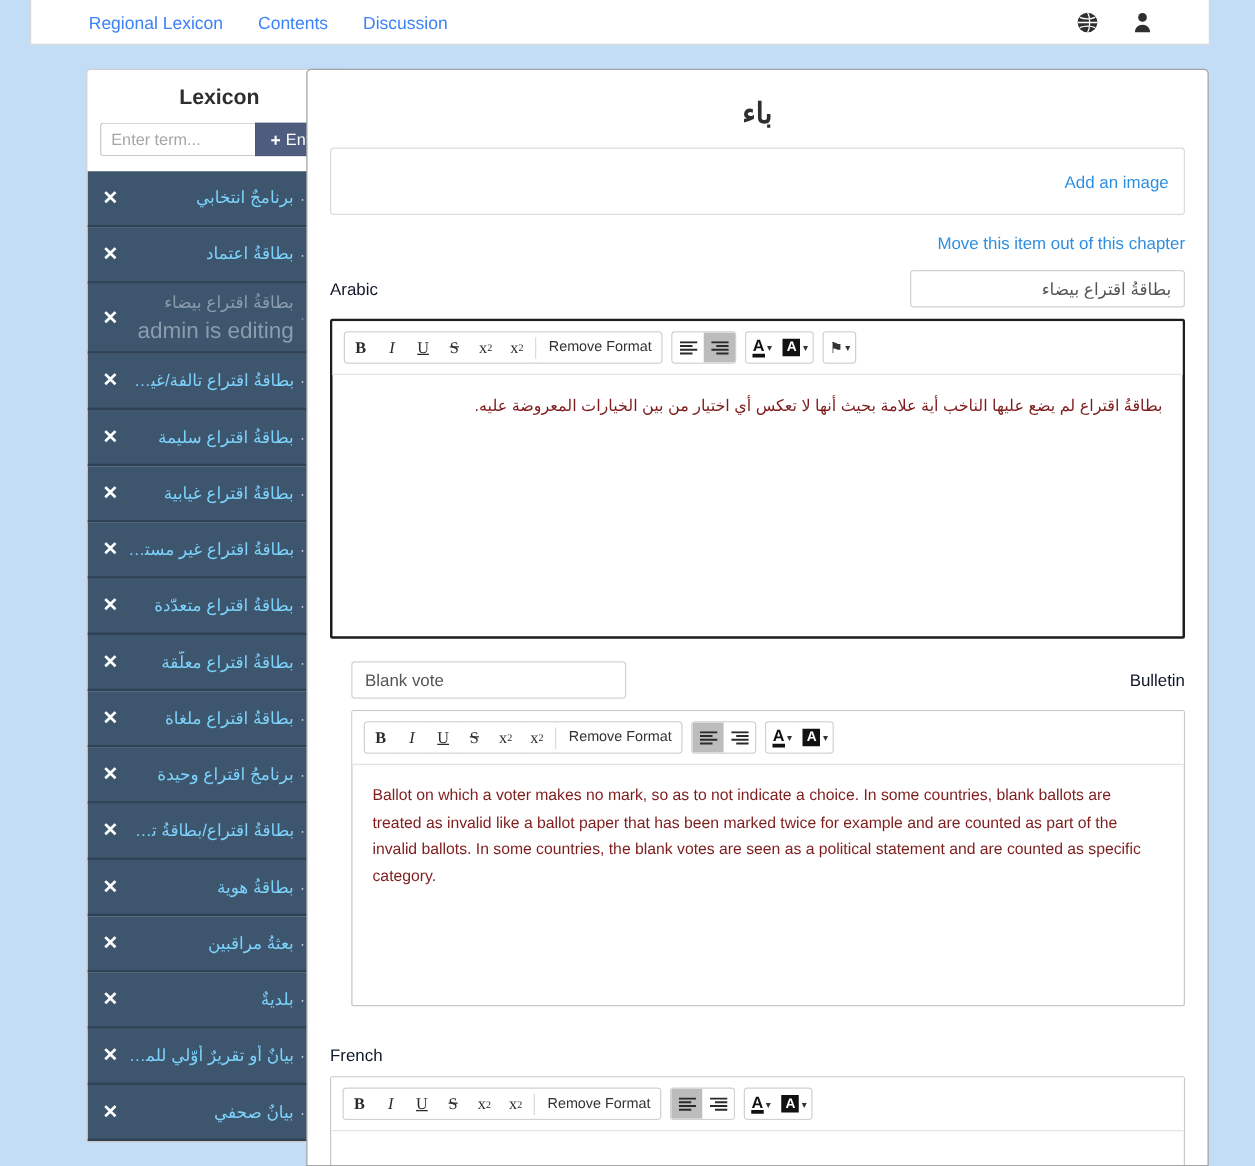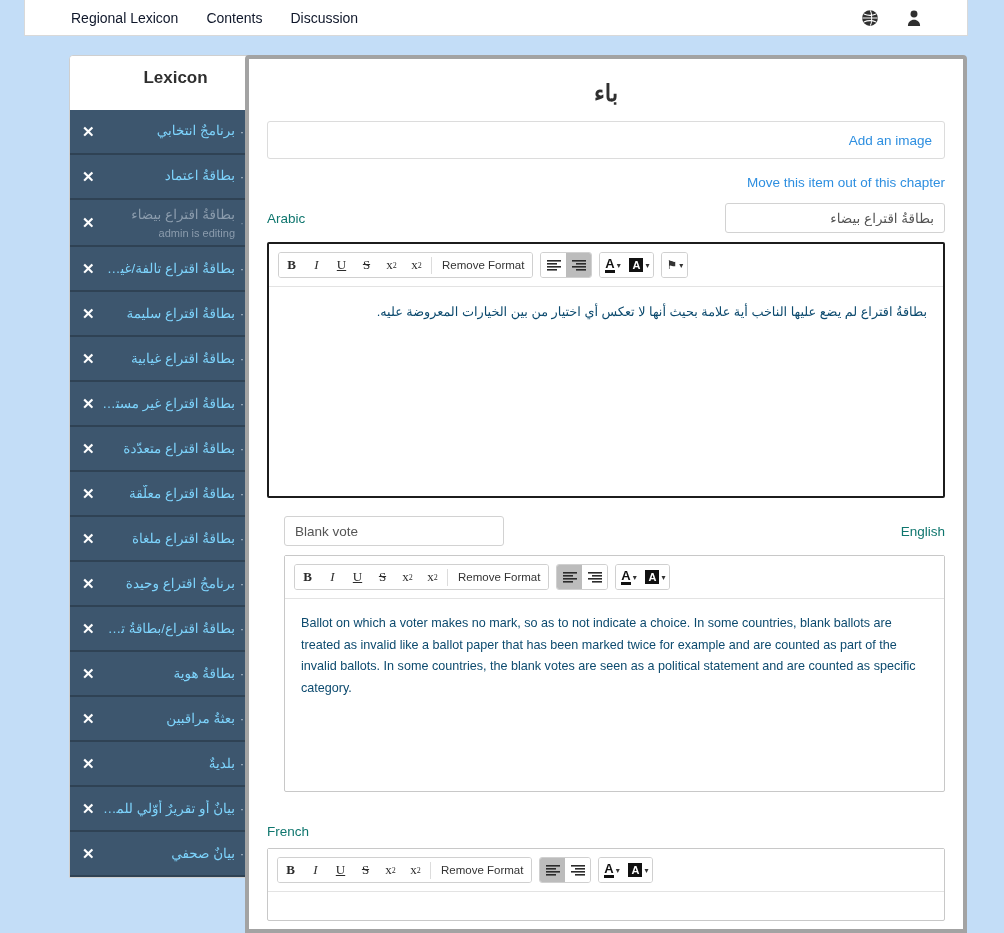--- a/index.html
+++ b/index.html
@@ -15,21 +15,21 @@
   .navbar {
     position: absolute; top: 0; left: 24px;
     width: 944px; height: 36px;
     background: #ffffff;
     border: 1px solid #d9d9d9;
     border-top: none;
     display: flex; align-items: center;
     padding: 0 14px;
   }
   .nav-link {
-    color: #0f172a;
+    color: #3b82f6;
     font-size: 14px;
     padding: 0 14px;
     line-height: 34px;
     text-decoration: none;
     white-space: nowrap;
     cursor: pointer;
   }
   .nav-link:first-child { margin-left: 18px; }
   .nav-right { margin-left: auto; display: flex; align-items: center; gap: 26px; padding-right: 30px; }
   .nav-icon { width: 18px; height: 18px; display: block; cursor: pointer; color: #333; }
@@ -91,60 +91,60 @@
   }
   .lex-item.is-editing .lex-close { color: #ffffff; }
   .lex-body { flex: 1 1 auto; text-align: right; direction: rtl; min-width: 0; }
   .lex-term {
     display: block; color: #7dd3fc;
     font-size: 13.5px; line-height: 1.35;
     white-space: nowrap; overflow: hidden; text-overflow: ellipsis;
   }
   .lex-item.is-editing .lex-term { color: #8b9cad; }
   .lex-sub {
-    display: block; color: #8b9cad; font-size: 11px;
+    display: block; color: #8b9cad; font-size: 18px;
     direction: ltr; text-align: right; margin-top: 3px;
   }
   .lex-count {
     flex: 0 0 auto; color: #c9d4de; font-size: 12px;
     margin-left: 8px; width: 12px; text-align: center;
   }
   .lex-item.is-editing .lex-count { color: #7f92a4; }
   .lex-dot { color: #c9d4de; font-size: 12px; padding: 0 5px; flex: 0 0 auto; }
   .lex-item.is-editing .lex-dot { color: #7f92a4; }
 
   
   .main {
     position: absolute; left: 245px; top: 9px;
     width: 722px; height: 878px;
     background: #ffffff;
-    border: 4px solid #a3a3a3;
+    border: 1px solid #a3a3a3;
     border-radius: 4px 4px 0 0;
     overflow: hidden;
     padding: 0 18px;
   }
   .chapter-title {
     text-align: center; font-size: 23px; font-weight: bold;
     color: #2f2f2f; margin: 21px 0 14px; direction: rtl;
   }
   .image-box {
     border: 1px solid #dcdcdc; border-radius: 3px;
-    height: 38px; display: flex; align-items: center;
+    height: 54px; display: flex; align-items: center;
     justify-content: flex-end; padding: 0 12px;
   }
   .link-blue {
     color: #2e8fe0; font-size: 13.5px; cursor: pointer; text-decoration: none;
   }
   .move-row { text-align: right; margin: 14px 0 12px; }
 
   .lang-row {
     display: flex; align-items: center; justify-content: space-between;
     margin-bottom: 9px; gap: 12px;
   }
-  .lang-label { font-size: 13.5px; color: #0f766e; flex: 0 0 auto; }
+  .lang-label { font-size: 13.5px; color: #0f172a; flex: 0 0 auto; }
   .title-field {
     height: 30px; border: 1px solid #d2d2d2; border-radius: 3px;
     padding: 0 10px; font-size: 13.5px; color: #555;
     font-family: "Liberation Sans", sans-serif; outline: none;
     width: 220px;
   }
   .title-field.rtl { direction: rtl; text-align: right; }
 
   
   .editor { border: 1px solid #c8c8c8; border-radius: 2px; background: #fff; }
@@ -188,21 +188,21 @@
   .colA .letter-inv {
     font-weight: bold; font-size: 11px; color: #fff; background: #111;
     padding: 1px 3px; line-height: 12px;
     font-family: "Liberation Sans", sans-serif;
   }
   .caret { font-size: 8px; color: #333; }
   .flag-glyph { font-size: 12px; color: #333; }
 
   .editor-body {
     padding: 14px 16px;
-    font-size: 12.6px; color: #0c4a6e; line-height: 1.72;
+    font-size: 12.6px; color: #7f1d1d; line-height: 1.72;
   }
   .editor-body.rtl { direction: rtl; text-align: right; font-size: 12.8px; }
   .editor-body.ltr { direction: ltr; text-align: left; }
   .eb-h-arabic { height: 209px; }
   .eb-h-english { height: 192px; }
 </style>
 </head>
 <body>
 
 <div class="navbar">
@@ -223,20 +223,27 @@
       </svg>
     </span>
   </div>
 </div>
 
 <div class="page">
 
   <div class="sidebar">
     <div class="sidebar-head">
       <div class="sidebar-title">Lexicon</div>
+      <div class="term-row">
+        <input class="term-input" type="text" placeholder="Enter term..." style="">
+        <button class="entry-btn">
+          <span class="plus-glyph">+</span>
+          <span>Entry</span>
+        </button>
+      </div>
     </div>
     <div class="lex-list" id="lex-list">
         <div class="lex-item">
           <span class="lex-close">✕</span>
           <div class="lex-body">
             <span class="lex-term">برنامجٌ انتخابي</span>
           </div>
           <span class="lex-dot">·</span>
           <span class="lex-count">0</span>
         </div>
@@ -441,21 +448,21 @@
                   <span class="caret">▾</span>
                 </div>
               </div>
             </div>
             <div class="editor-body rtl eb-h-arabic">بطاقةُ اقتراع لم يضع عليها الناخب أية علامة بحيث أنها لا تعكس أي اختيار من بين الخيارات المعروضة عليه.</div>
           </div>
         </div>
         <div style="margin-bottom: 32px; padding-left: 17px;">
           <div class="lang-row">
             <input type="text" class="title-field" value="Blank vote" style="">
-            <span class="lang-label">English</span>
+            <span class="lang-label">Bulletin</span>
           </div>
           <div class="editor">
             <div class="editor-toolbar">
               <div class="tb-group">
                 <div class="tb-btn tb-b">B</div>
                 <div class="tb-btn tb-i">I</div>
                 <div class="tb-btn tb-u">U</div>
                 <div class="tb-btn tb-s">S</div>
                 <div class="tb-btn tb-sub">
                   <span>x</span>

